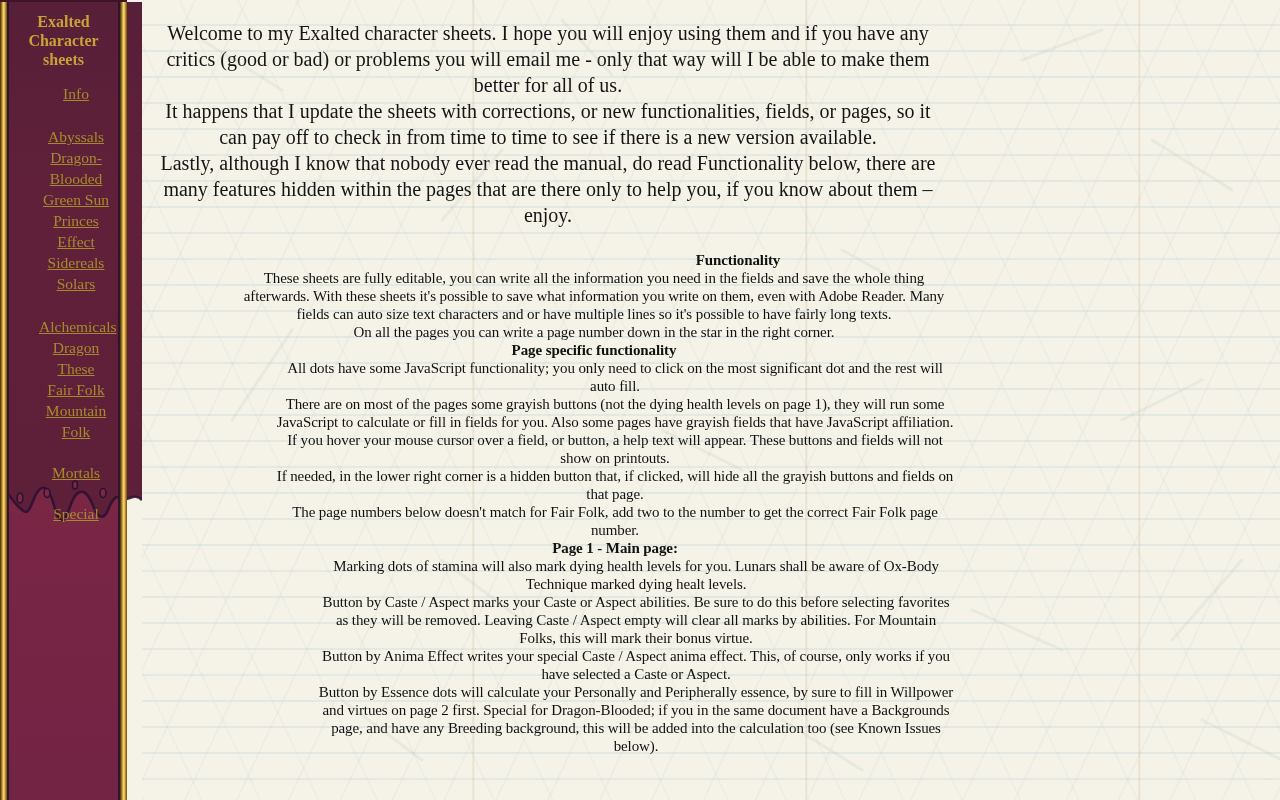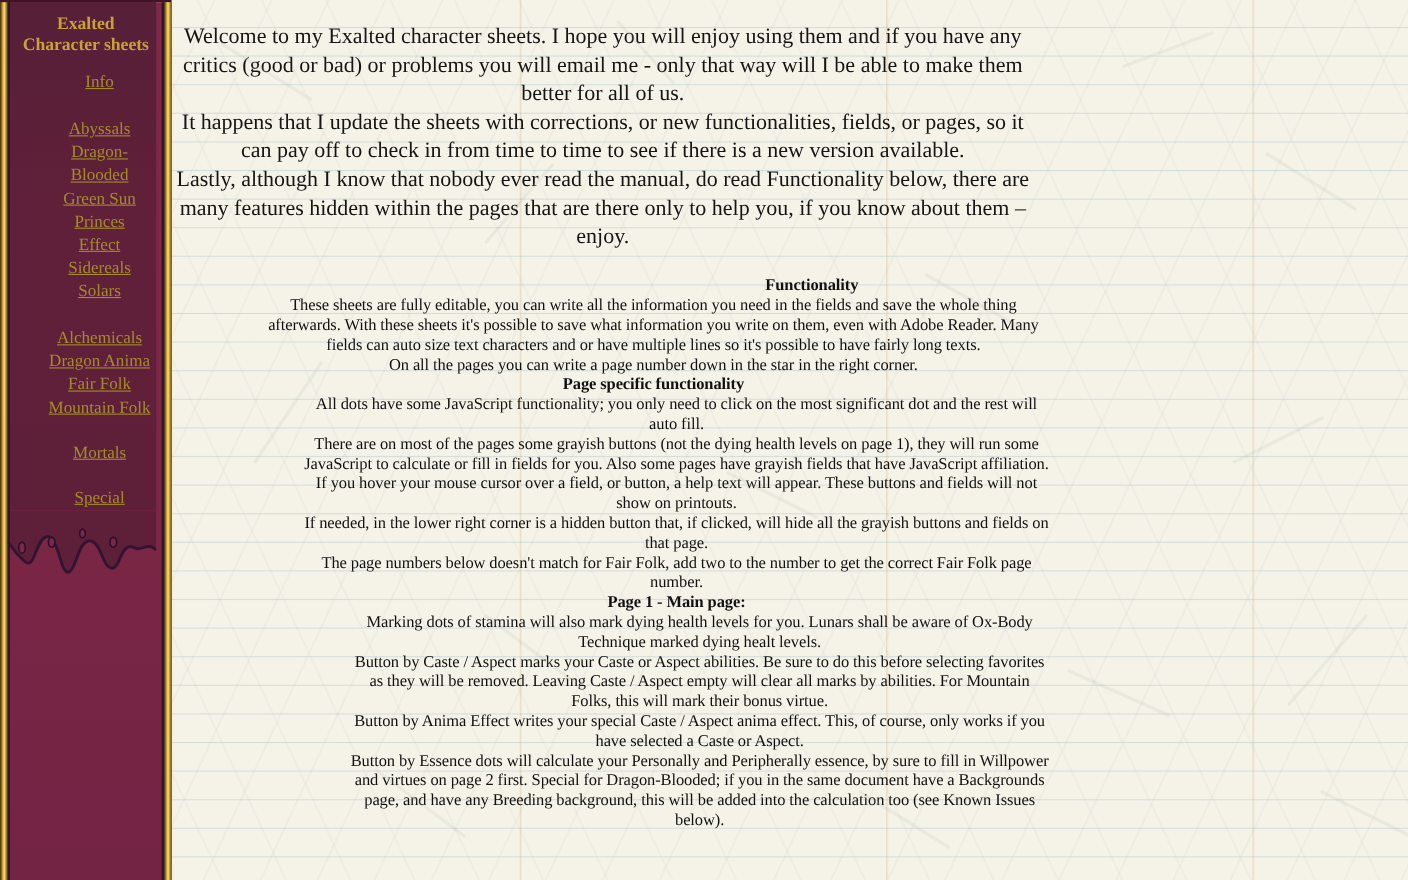--- a/index.html
+++ b/index.html
@@ -5,21 +5,21 @@
   * { box-sizing: border-box; }
   html,body { margin:0; padding:0; }
   body {
     width:1280px; height:800px; overflow:hidden;
     font-family:"Liberation Serif", serif;
     background:#f5f2e8;
   }
 
   
   .sidebar {
-    position:fixed; left:0; top:0; width:156px; height:800px;
+    position:fixed; left:0; top:0; width:127px; height:800px;
     background:linear-gradient(180deg,#7d2848 0%, #7b2746 55%, #732344 100%);
     border-top:2px solid #401426;
     z-index:5;
   }
   .scroll-top {
     position:absolute; left:0; top:0; width:142px; height:462px;
     background:linear-gradient(180deg,#571f38 0%, #612039 45%, #5e1f38 100%);
   }
   .torn-svg { position:absolute; left:0; top:462px; display:block; }
   .gold-edge {
@@ -119,21 +119,21 @@
     </div>
     <nav class="nav">
       <a class="mt-first">Info</a>
       <a class="mt-group">Abyssals</a>
       <a>Dragon-Blooded</a>
       <a>Green Sun Princes</a>
       <a>Effect</a>
       <a>Sidereals</a>
       <a>Solars</a>
       <a class="mt-group">Alchemicals</a>
-      <a>Dragon Anima</a>
+      <a>Dragon These</a>
       <a>Fair Folk</a>
       <a>Mountain Folk</a>
       <a class="mt-big">Mortals</a>
       <a class="mt-big">Special</a>
     </nav>
   </div>
 </div>
 
 <div class="main">
 

